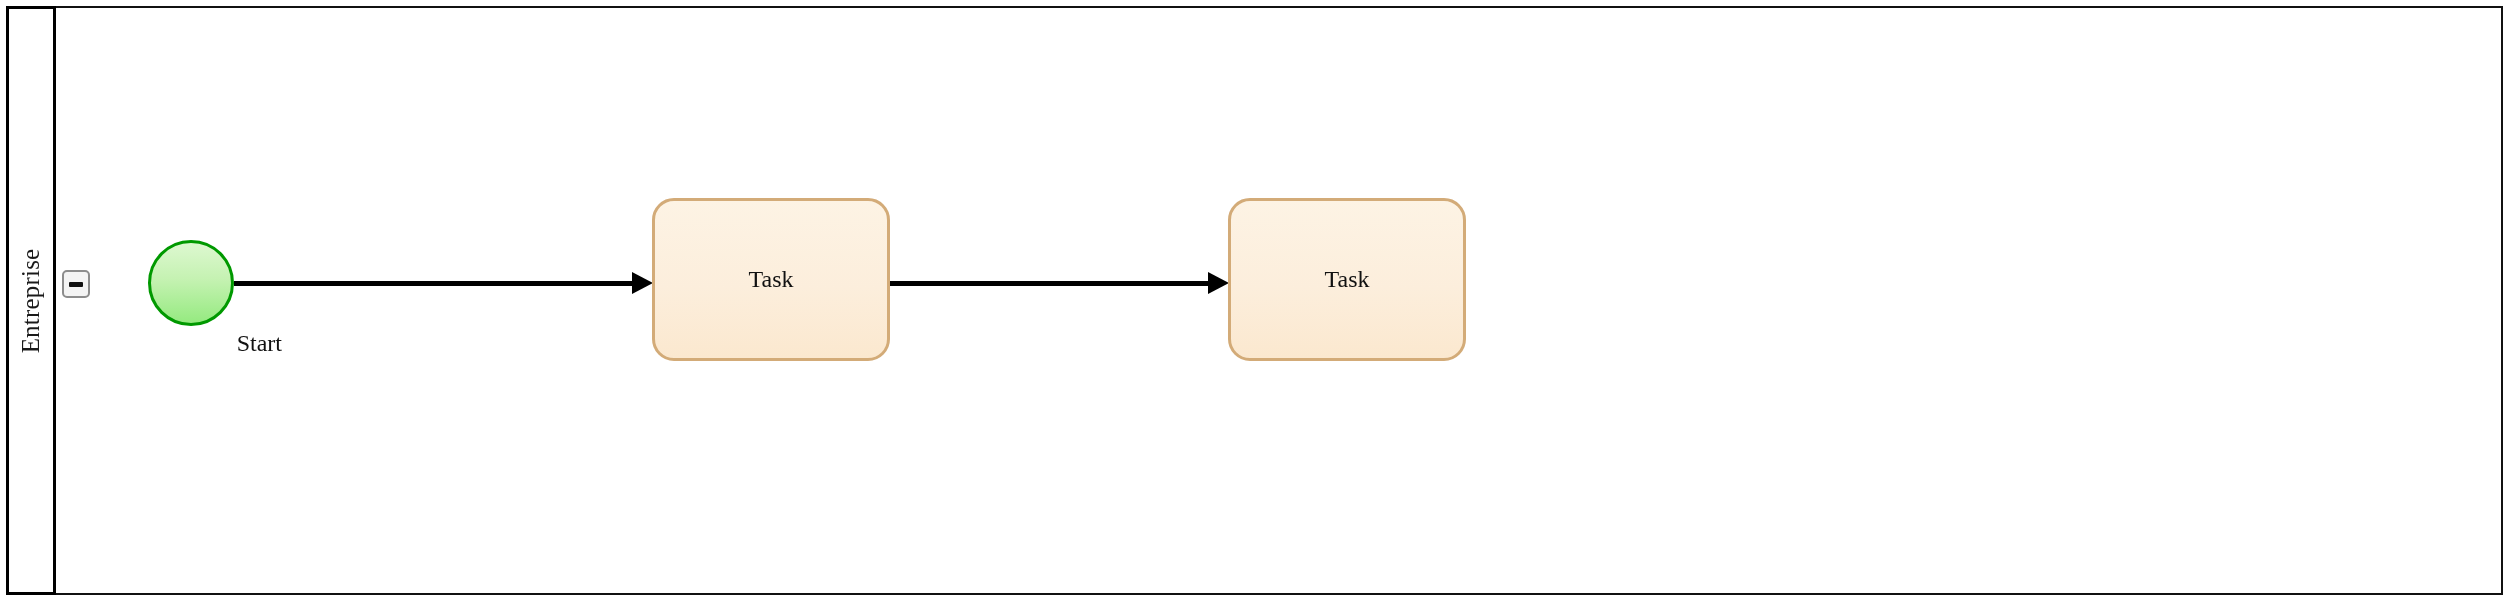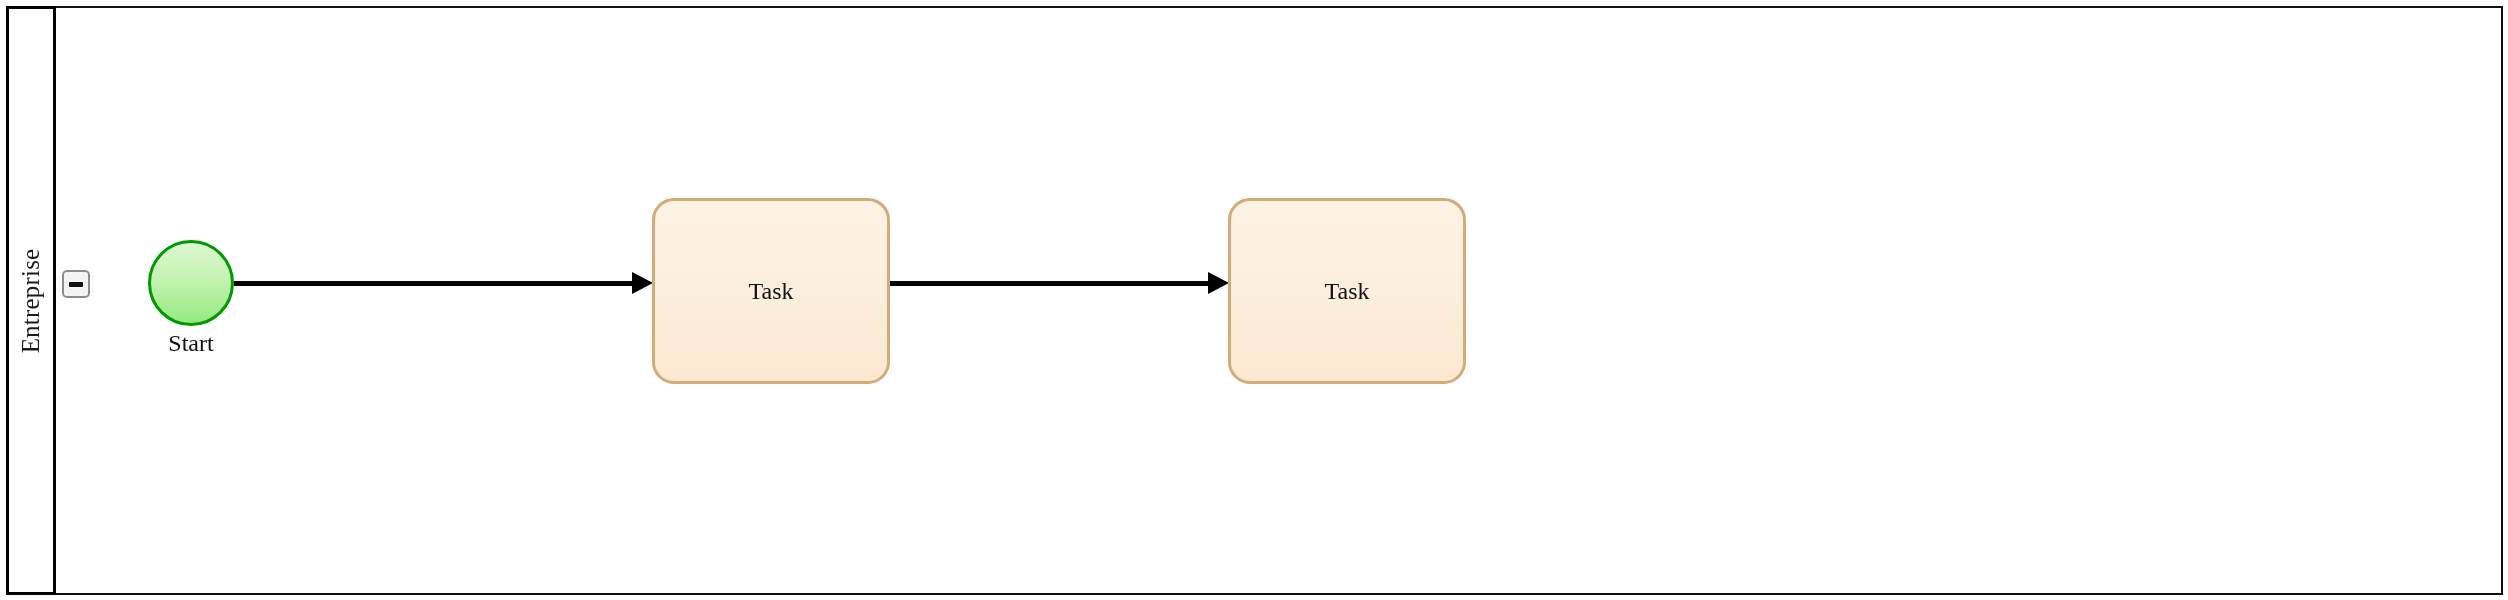--- a/index.html
+++ b/index.html
@@ -101,32 +101,32 @@
     box-sizing: border-box;
     border-radius: 50%;
     border: 3px solid #009900;
     background: linear-gradient(180deg, #ddf8d0 0%, #c5f2b2 45%, #95ea80 100%);
   }
   .start-label {
     position: absolute;
     left: 100px;
     top: 330px;
     width: 182px;
-    text-align: center;
+    text-align: right;
     font-size: 24px;
     color: #111111;
     font-family: "Liberation Serif", "DejaVu Serif", serif;
   }
 
   
   .task {
     position: absolute;
     top: 198px;
     width: 238px;
-    height: 186px;
+    height: 163px;
     box-sizing: border-box;
     border: 3px solid #d3ab78;
     border-radius: 22px;
     background: linear-gradient(180deg, #fdf3e4 0%, #fceedc 55%, #fbe8cf 100%);
     display: flex;
     align-items: center;
     justify-content: center;
   }
   .task-label {
     font-size: 24px;

